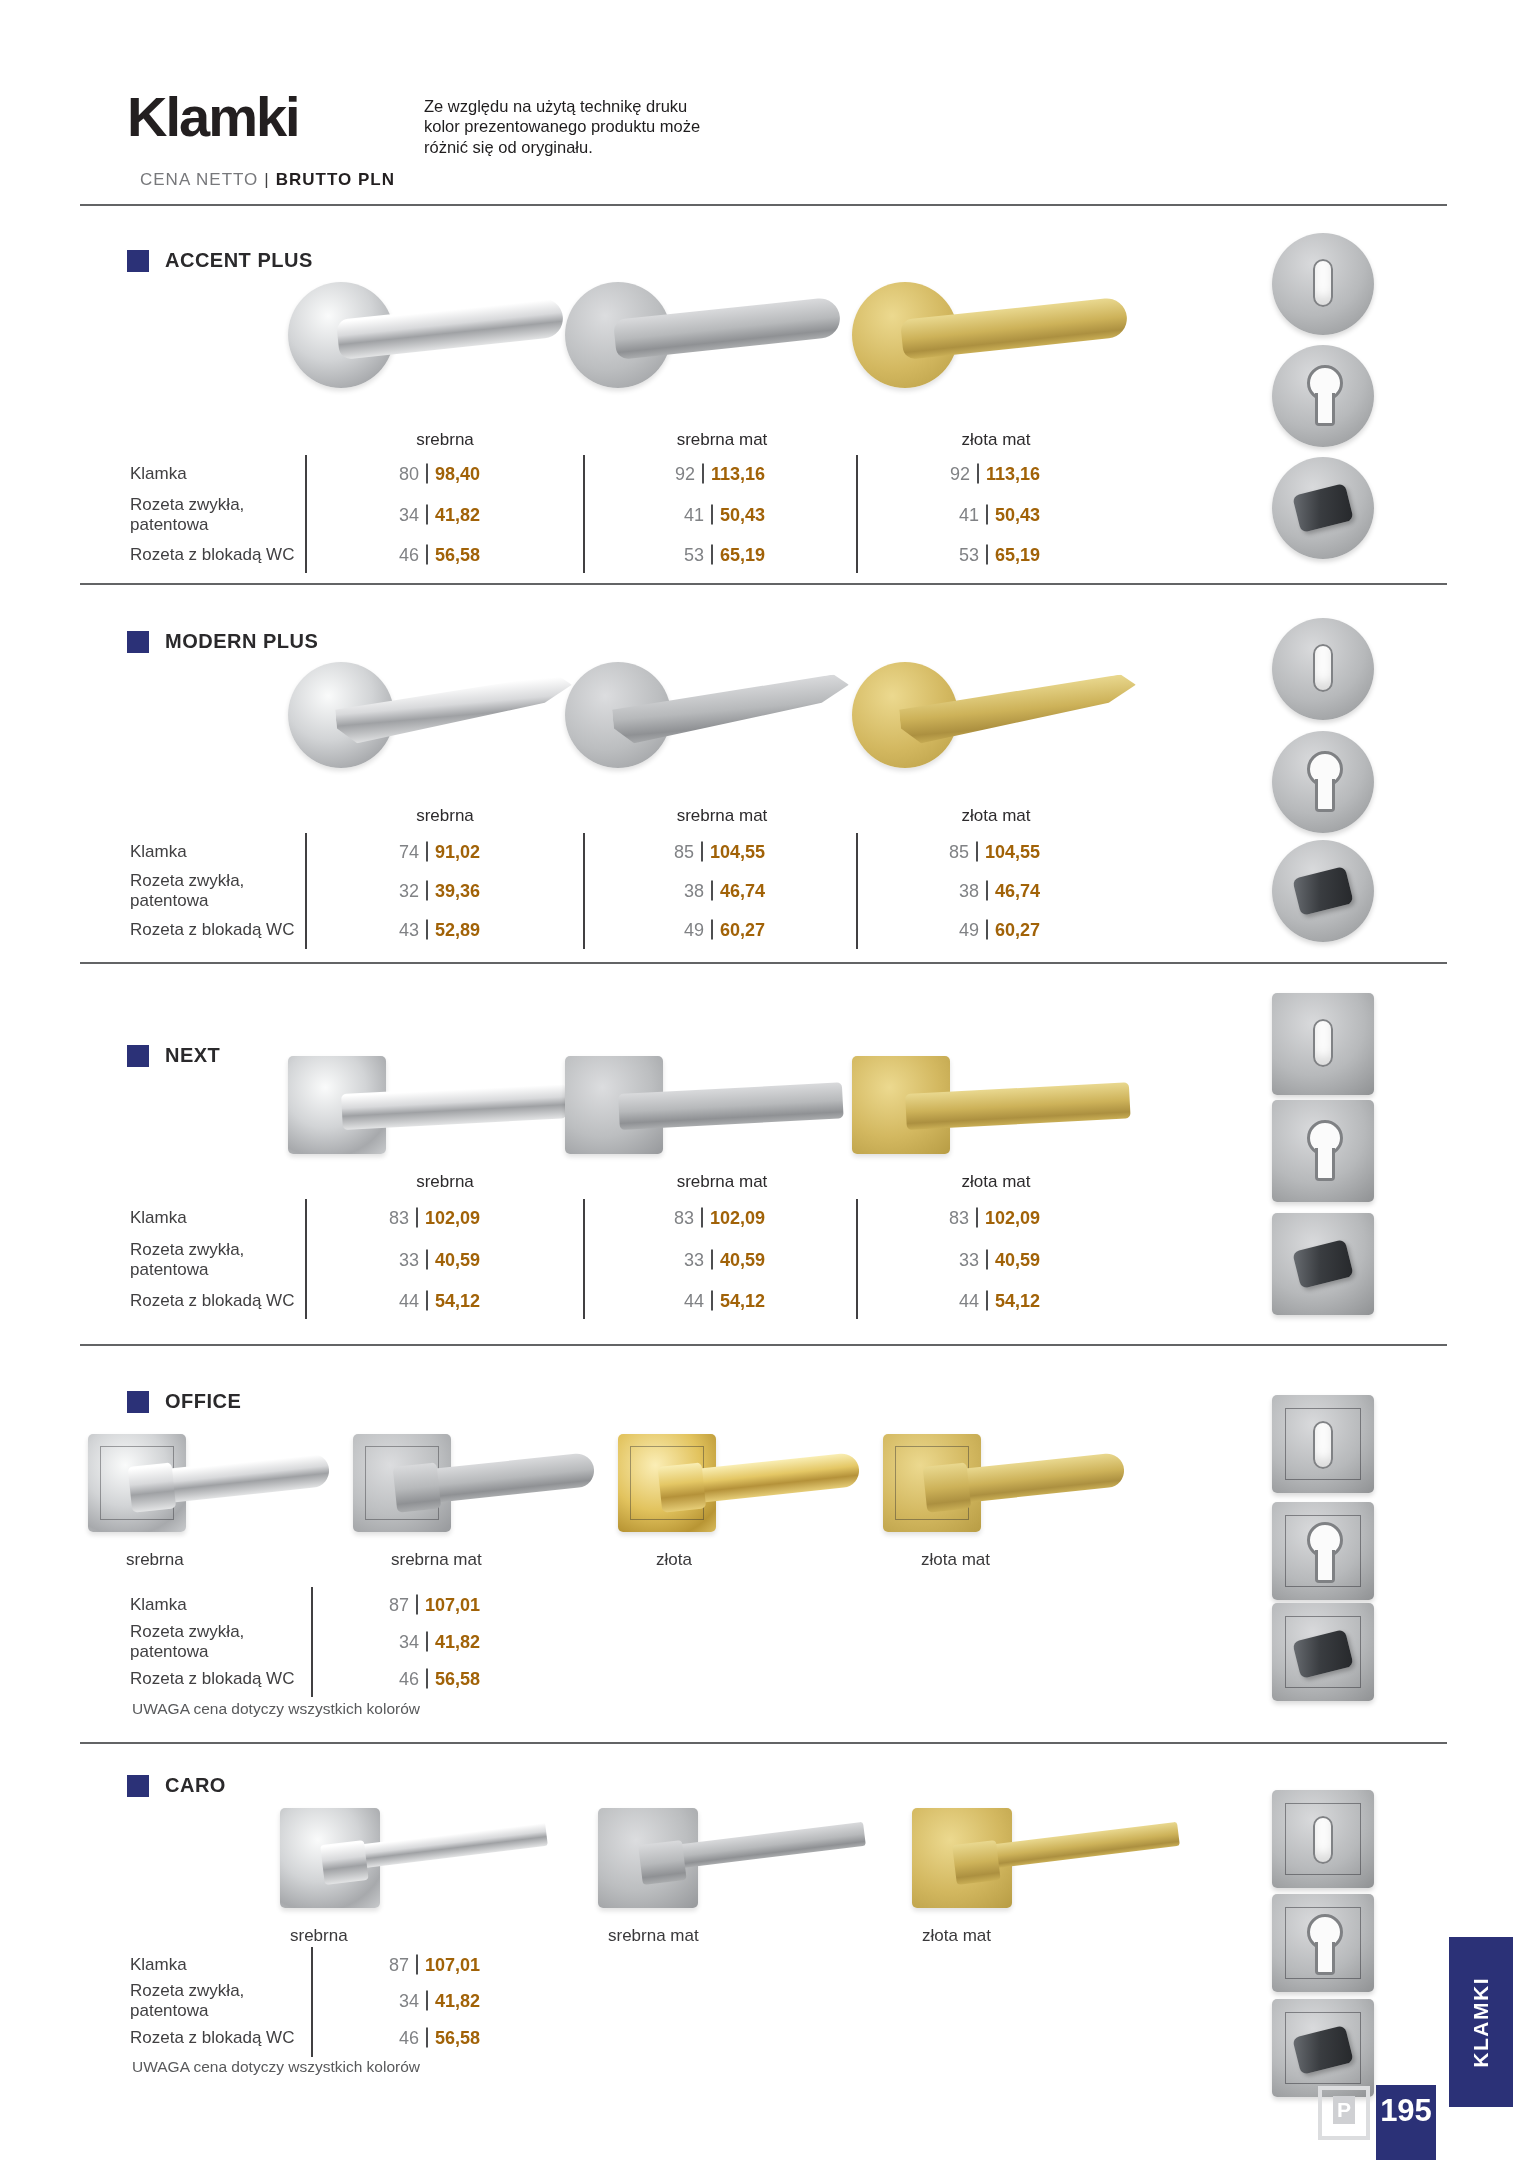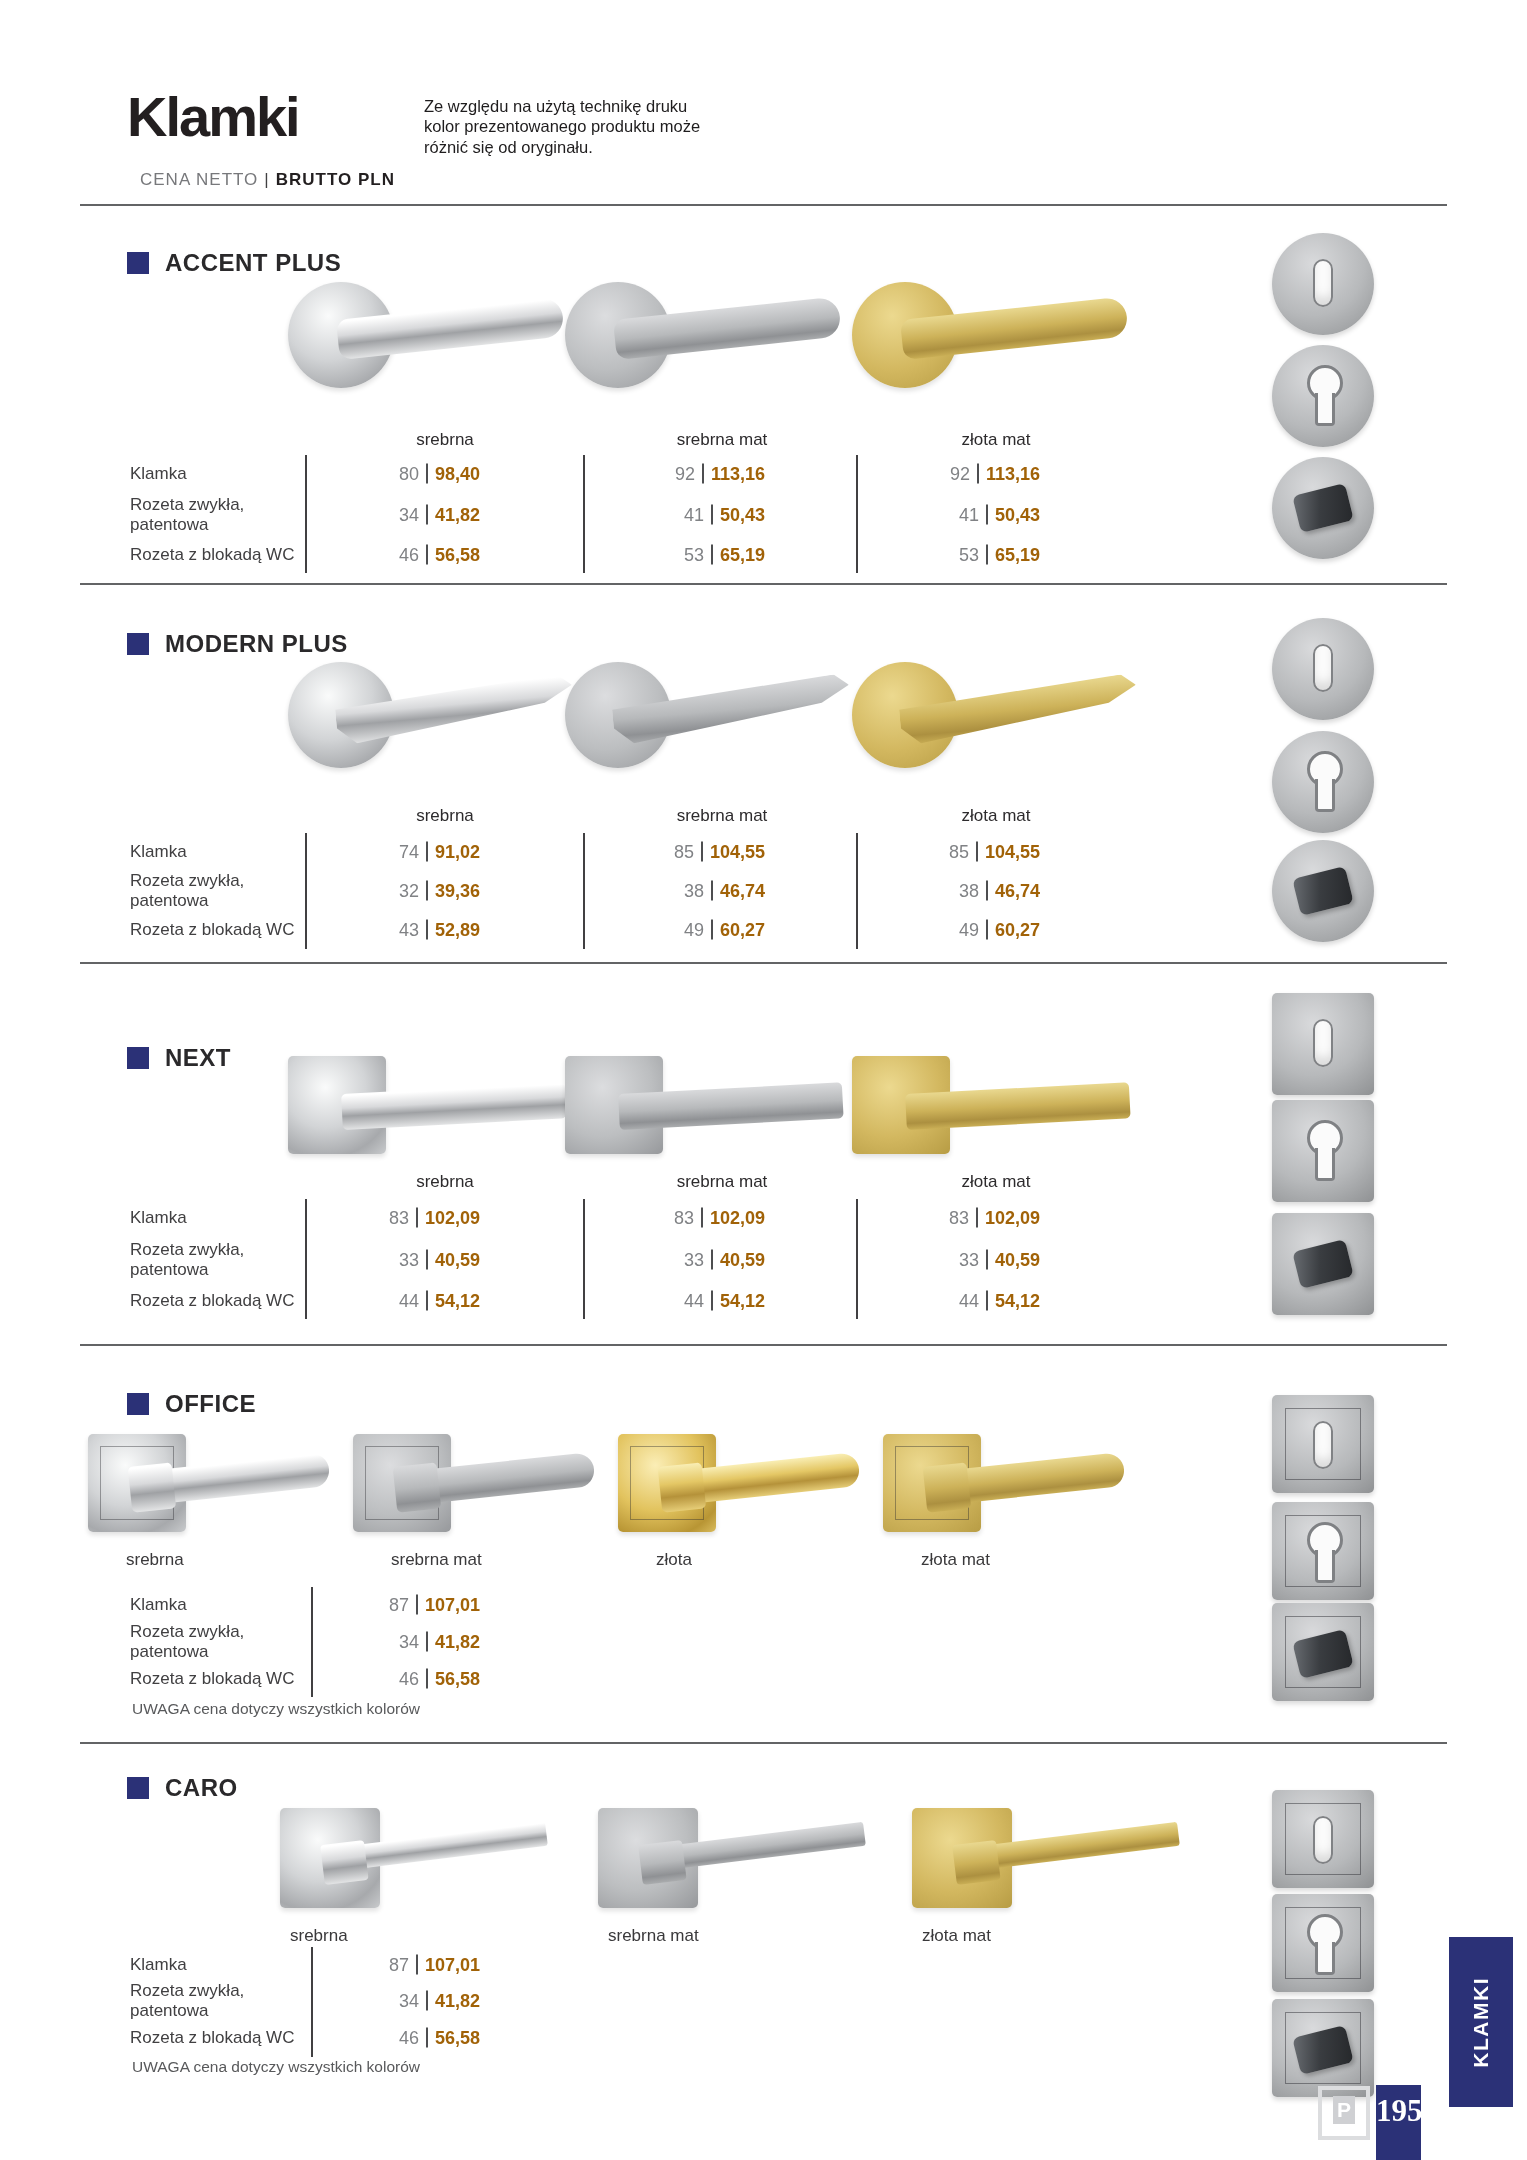--- a/index.html
+++ b/index.html
@@ -11,21 +11,21 @@
   .disclaimer{position:absolute;left:424px;top:96px;width:278px;font-size:16.5px;line-height:1.24;color:#1f1d1e;}
   .cena{position:absolute;left:140px;top:170px;font-size:17px;letter-spacing:1px;}
   .cena .cn{color:#77787b;}
   .cena .cp{color:#414042;padding:0 6px;}
   .cena .cb{color:#231f20;font-weight:bold;}
   .hr{position:absolute;left:80px;width:1367px;height:2px;background:#636466;}
 
   
   .sec-head{position:absolute;display:flex;align-items:center;}
   .bullet{width:22px;height:22px;background:#2b3177;margin-right:16px;flex:0 0 auto;}
-  .sec-title{margin:0;font-size:24px;font-weight:bold;letter-spacing:0.5px;color:#2a292b;}
+  .sec-title{margin:0;font-size:20px;font-weight:bold;letter-spacing:0.5px;color:#2a292b;}
 
   
   .handle{position:absolute;width:300px;height:150px;}
   .rosette{position:absolute;left:0;top:12px;width:106px;height:106px;box-shadow:0 3px 5px rgba(0,0,0,.12);}
   .rosette.round{border-radius:50%;}
   .rosette.sq{width:98px;height:98px;border-radius:5px;}
   .rosette.framed::after{content:"";position:absolute;inset:12px;border:1px solid rgba(40,40,45,.4);}
   .lever{position:absolute;transform-origin:left center;}
   .s-accent .lever{left:50px;top:50px;width:226px;height:40px;border-radius:12px 20px 20px 12px;transform:rotate(-6deg);}
   .s-modern .lever{left:48px;top:44px;width:238px;height:52px;clip-path:polygon(0 30%,94% 0,100% 22%,88% 52%,8% 98%,0 66%);transform:rotate(-5deg);}
@@ -84,21 +84,21 @@
                 border-left:3px solid #7f8184;border-right:3px solid #7f8184;border-bottom:3px solid #7f8184;
                 border-radius:0 0 4px 4px;}
   .cut-wc{position:absolute;left:24px;top:32px;width:54px;height:38px;border-radius:7px;transform:rotate(-14deg);
           background:linear-gradient(105deg,#6a6e73 0%, #3a3d41 45%, #26282b 100%);
           box-shadow:2px 3px 4px rgba(0,0,0,.25);}
 
   
   .brand-logo{position:absolute;left:1318px;top:2086px;width:44px;height:46px;border:4px solid #dcdddf;}
   .brand-p{display:block;margin:6px auto 0;width:22px;height:28px;background:#cfd0d3;color:#fff;
            font-weight:bold;font-size:21px;text-align:center;line-height:28px;}
-  .page-num-box{position:absolute;left:1376px;top:2085px;width:45px;height:75px;background:#2b3177;font-family:Liberation Serif, serif;}
+  .page-num-box{position:absolute;left:1376px;top:2085px;width:60px;height:75px;background:#2b3177;}
   .page-num{display:block;text-align:center;margin-top:8px;color:#fff;font-size:31px;font-weight:bold;}
   .side-tab{position:absolute;left:1449px;top:1937px;width:64px;height:170px;background:#2b3177;
             display:flex;align-items:center;justify-content:center;}
   .side-tab span{writing-mode:vertical-rl;transform:rotate(180deg);color:#fff;font-size:21px;
                  font-weight:bold;letter-spacing:1.5px;}
 </style>
 </head>
 <body>
 
 <div class="page">

